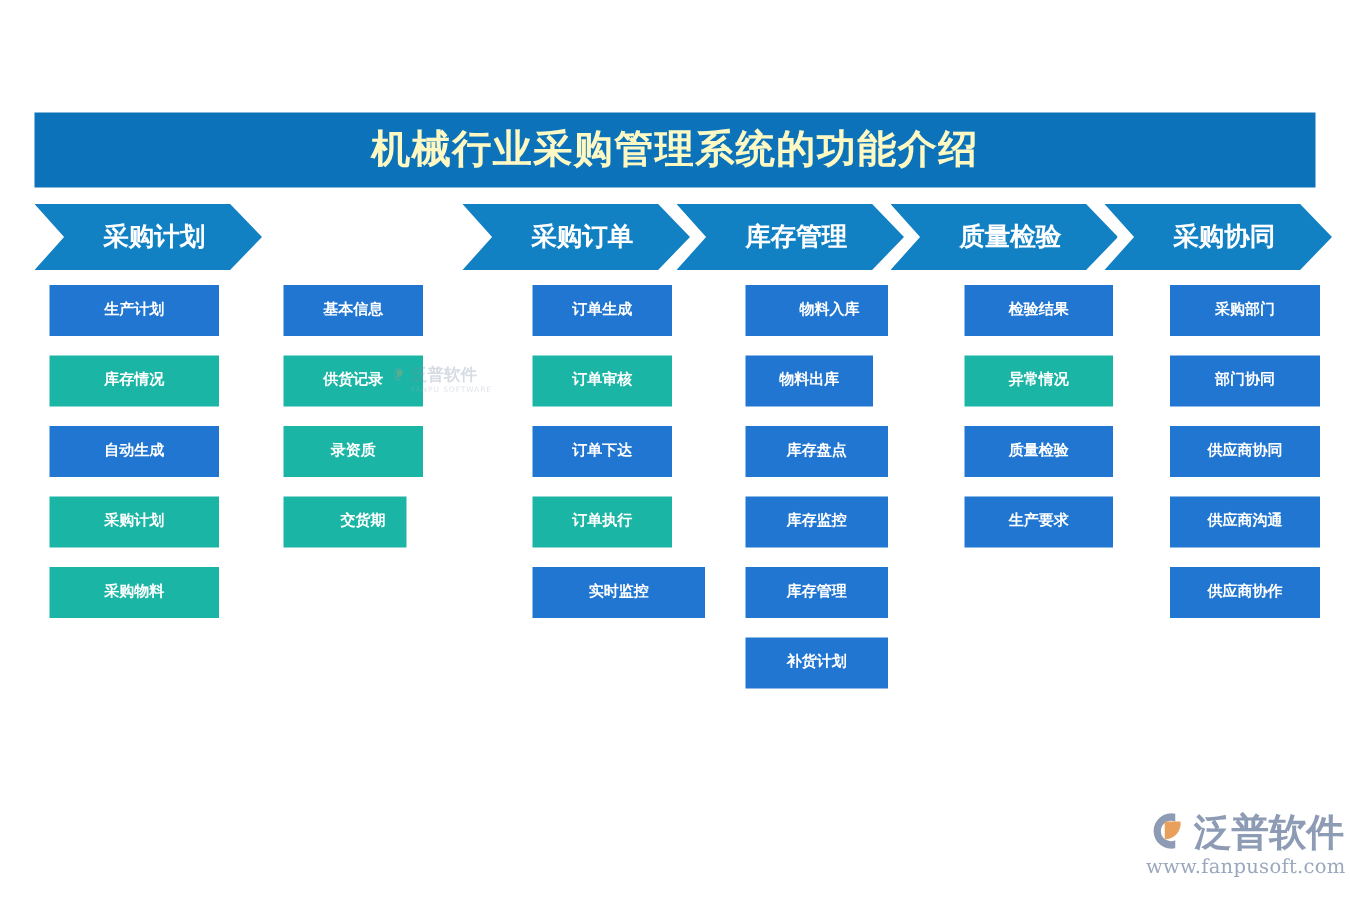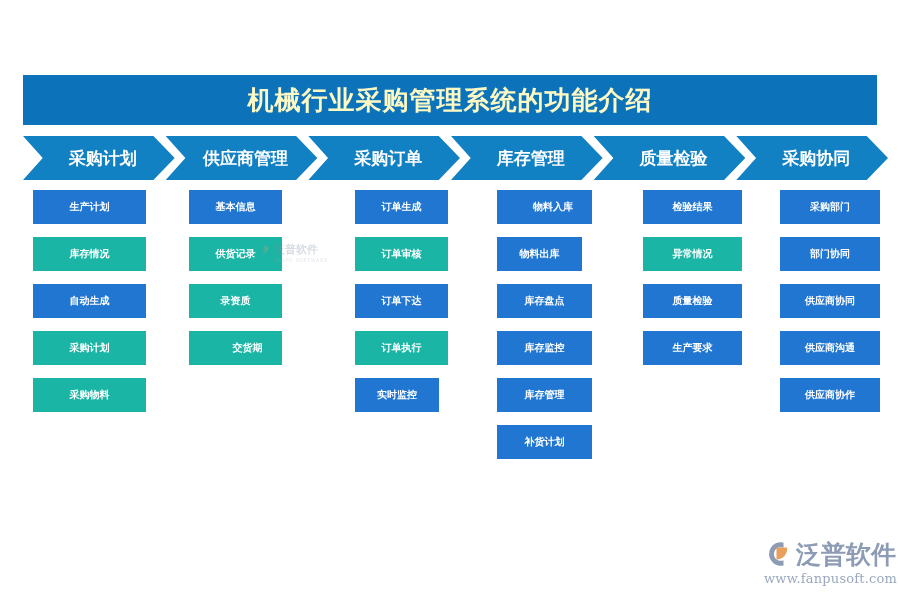--- a/index.html
+++ b/index.html
@@ -194,23 +194,20 @@
 <div id="infographic">
 
   <div class="title-banner">
     <div class="title-text">机械行业采购管理系统的功能介绍</div>
   </div>
 
   <div class="chevron-row">
       <div class="chevron chev-first" style="left: 0px; width: 151.667px;">
         <div class="chevron-label">采购计划</div>
       </div>
-      <div class="chevron chev-mid" style="left: 142.667px; width: 151.667px;">
-        <div class="chevron-label">供应商管理</div>
-      </div>
       <div class="chevron chev-mid" style="left: 285.333px; width: 151.667px;">
         <div class="chevron-label">采购订单</div>
       </div>
       <div class="chevron chev-mid" style="left: 428px; width: 151.667px;">
         <div class="chevron-label">库存管理</div>
       </div>
       <div class="chevron chev-mid" style="left: 570.667px; width: 151.667px;">
         <div class="chevron-label">质量检验</div>
       </div>
       <div class="chevron chev-last" style="left: 713.333px; width: 151.667px;">
@@ -239,38 +236,38 @@
       <div class="column" style="left: 166px; width: 93px;">
         <div class="node blue" style="width: 93px;">
           <div class="node-label">基本信息</div>
         </div>
         <div class="node teal" style="width: 93px;">
           <div class="node-label">供货记录</div>
         </div>
         <div class="node teal" style="width: 93px;">
           <div class="node-label">录资质</div>
         </div>
-        <div class="node teal" style="width: 93px; padding-left: 24px;">
+        <div class="node teal" style="width: 82px; padding-left: 24px;">
           <div class="node-label">交货期</div>
         </div>
       </div>
       <div class="column" style="left: 332px; width: 93px;">
         <div class="node blue" style="width: 93px;">
           <div class="node-label">订单生成</div>
         </div>
         <div class="node teal" style="width: 93px;">
           <div class="node-label">订单审核</div>
         </div>
         <div class="node blue" style="width: 93px;">
           <div class="node-label">订单下达</div>
         </div>
         <div class="node teal" style="width: 93px;">
           <div class="node-label">订单执行</div>
         </div>
-        <div class="node blue" style="width: 84px;">
+        <div class="node blue" style="width: 115px;">
           <div class="node-label">实时监控</div>
         </div>
       </div>
       <div class="column" style="left: 474px; width: 95px;">
         <div class="node blue" style="width: 95px; padding-left: 17px;">
           <div class="node-label">物料入库</div>
         </div>
         <div class="node blue" style="width: 85px;">
           <div class="node-label">物料出库</div>
         </div>

